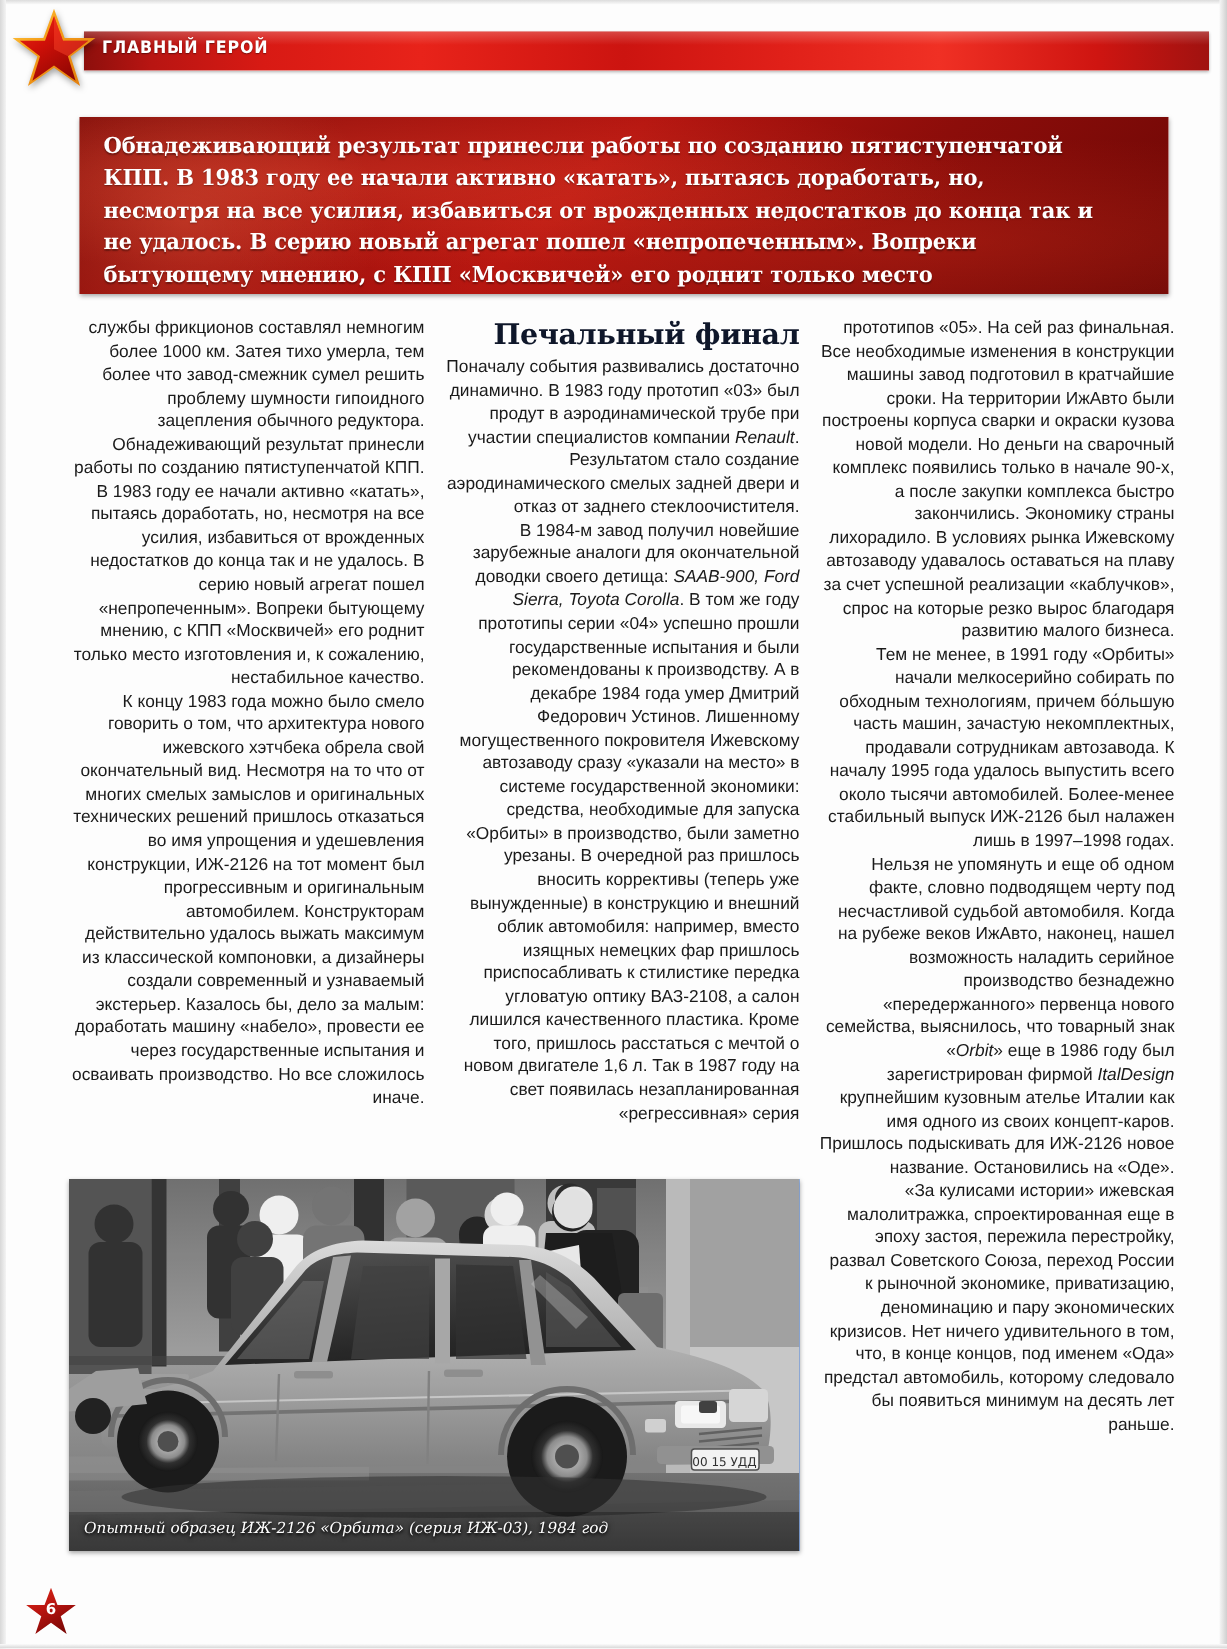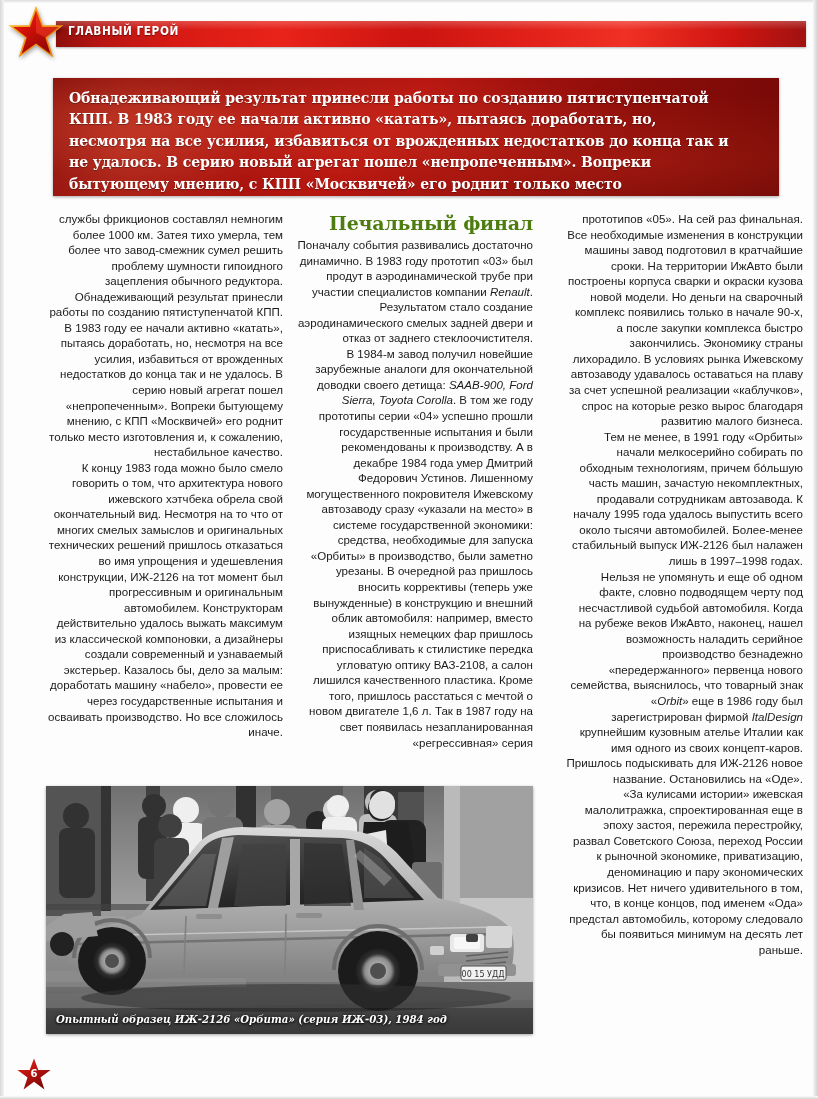--- a/index.html
+++ b/index.html
@@ -136,28 +136,28 @@
     width: 237px;
     font-family: "Liberation Sans", sans-serif;
     font-size: 11.55px;
     line-height: 15.55px;
     color: #1a1a1a;
     text-align: right;
   }
   .col p { margin: 0; }
   .col-1 { left: 46px; }
   .col-2 { left: 296px; }
-  .col-3 { left: 566px; }
+  .col-3 { left: 546px; }
 
   .sub-head {
     font-family: "DejaVu Serif", serif;
     font-weight: bold;
     font-size: 19px;
     line-height: 22px;
-    color: #4d7c0f;
+    color: #0f172a;
     margin: 0 0 4px 0;
     letter-spacing: -0.2px;
   }
 
   
   .photo-wrap {
     position: absolute;
     left: 46px;
     top: 786px;
     width: 487px;
@@ -167,21 +167,21 @@
     box-shadow: 0 1px 3px rgba(0,0,0,0.35);
   }
   .photo-canvas { display:block; width:100%; height:100%; }
   .photo-caption {
     position: absolute;
     left: 10px;
     bottom: 9px;
     right: 12px;
     font-family: "DejaVu Serif", serif;
     font-style: italic;
-    font-weight: bold;
+    font-weight: normal;
     font-size: 10.2px;
     color: #ffffff;
     text-shadow: 0 1px 2px rgba(0,0,0,0.9), 0 0 4px rgba(0,0,0,0.8);
     z-index: 4;
     margin-top: 24px;
   }
 
   
   .star-footer {
     left: 16px;

